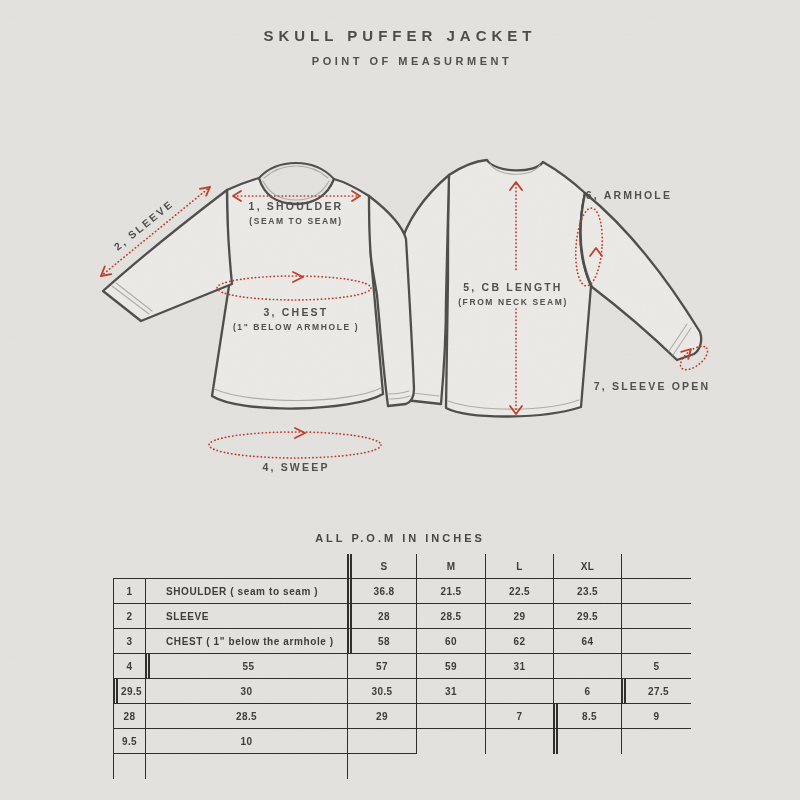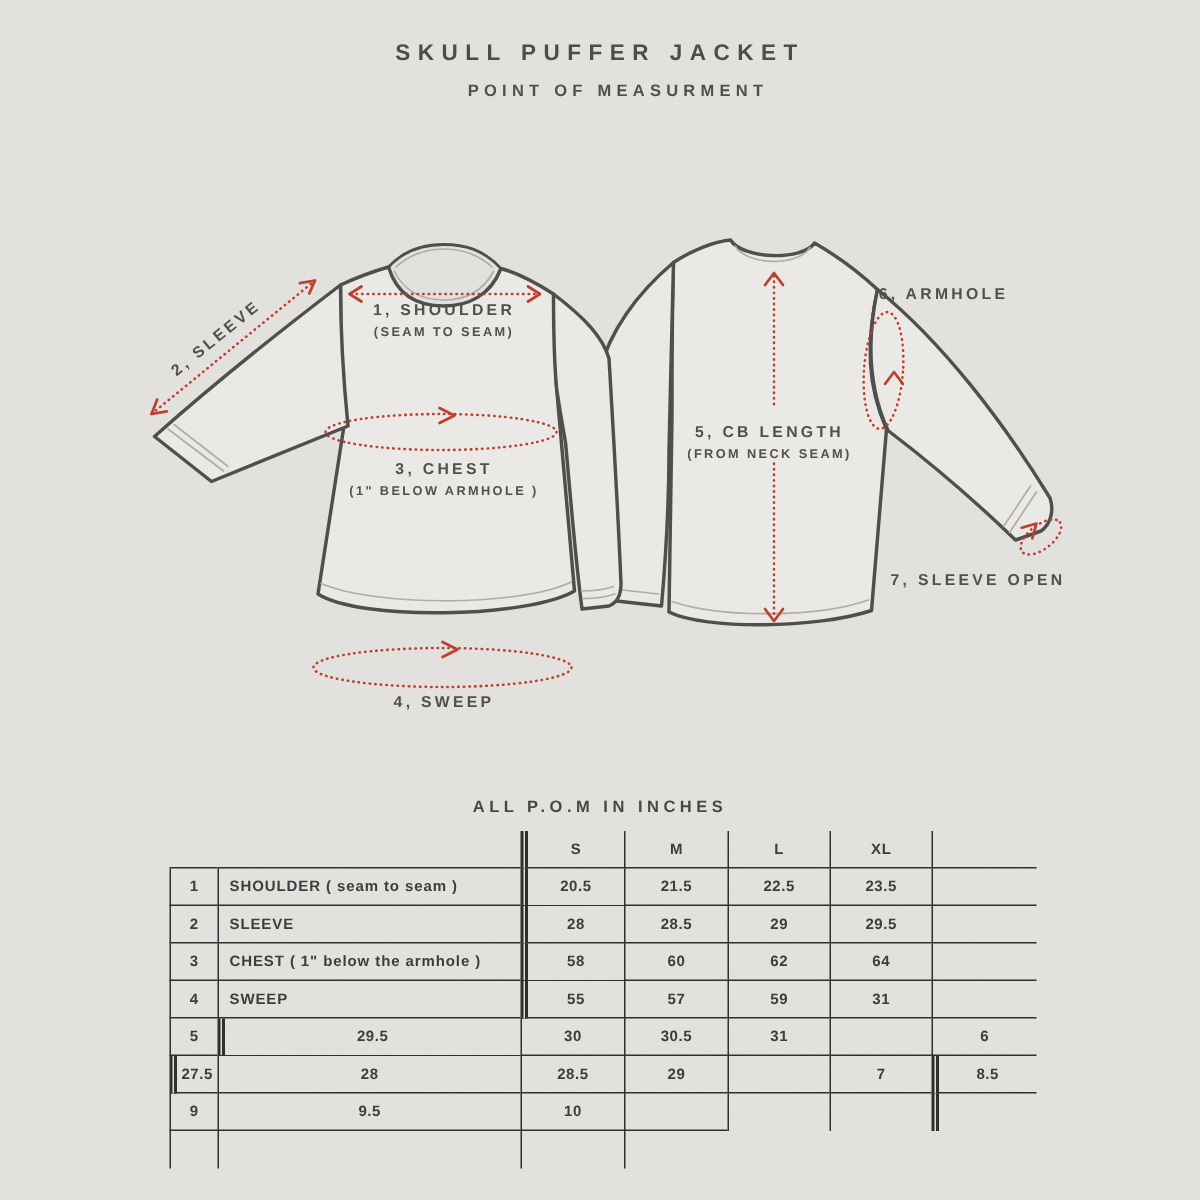--- a/index.html
+++ b/index.html
@@ -32,21 +32,21 @@
   
   .size-table{
     position:absolute;left:113px;top:554px;
     display:grid;grid-template-columns:32px 202px 69px 69px 68px 68px 70px;
     grid-auto-rows:25px;
   }
   .cell{
     box-sizing:border-box;display:flex;align-items:center;justify-content:center;
     font-size:10px;font-weight:bold;color:#3d3d3b;letter-spacing:0.4px;
   }
-  .cell.name{justify-content:flex-start;padding-left:7px;letter-spacing:0.6px;}
+  .cell.name{justify-content:flex-start;padding-left:20px;letter-spacing:0.6px;}
   .bb{border-bottom:1.5px solid #2f2f2e;}
   .bl{border-left:1.5px solid #2f2f2e;}
   .bld{border-left:5px double #2f2f2e;}
 </style>
 </head>
 <body>
 
 <div class="page-title">SKULL PUFFER JACKET</div>
 <div class="page-subtitle">POINT OF MEASURMENT</div>
 
@@ -171,21 +171,21 @@
   <div class="cell bb"></div>
   <div class="cell bb"></div>
   <div class="cell bb bld">S</div>
   <div class="cell bb bl">M</div>
   <div class="cell bb bl">L</div>
   <div class="cell bb bl">XL</div>
   <div class="cell bb bl"></div>
 
   <div class="cell bb bl">1</div>
   <div class="cell bb bl name">SHOULDER ( seam to seam )</div>
-  <div class="cell bb bld">20.5</div>
+  <div class="cell bb bld">36.8</div>
   <div class="cell bb bl">21.5</div>
   <div class="cell bb bl">22.5</div>
   <div class="cell bb bl">23.5</div>
   <div class="cell bb bl"></div>
 
   <div class="cell bb bl">2</div>
   <div class="cell bb bl name">SLEEVE</div>
   <div class="cell bb bld">28</div>
   <div class="cell bb bl">28.5</div>
   <div class="cell bb bl">29</div>
@@ -194,21 +194,20 @@
 
   <div class="cell bb bl">3</div>
   <div class="cell bb bl name">CHEST  ( 1" below the armhole )</div>
   <div class="cell bb bld">58</div>
   <div class="cell bb bl">60</div>
   <div class="cell bb bl">62</div>
   <div class="cell bb bl">64</div>
   <div class="cell bb bl"></div>
 
   <div class="cell bb bl">4</div>
-  <div class="cell bb bl name">SWEEP</div>
   <div class="cell bb bld">55</div>
   <div class="cell bb bl">57</div>
   <div class="cell bb bl">59</div>
   <div class="cell bb bl">31</div>
   <div class="cell bb bl"></div>
 
   <div class="cell bb bl">5</div>
   <div class="cell bb bld">29.5</div>
   <div class="cell bb bl">30</div>
   <div class="cell bb bl">30.5</div>

